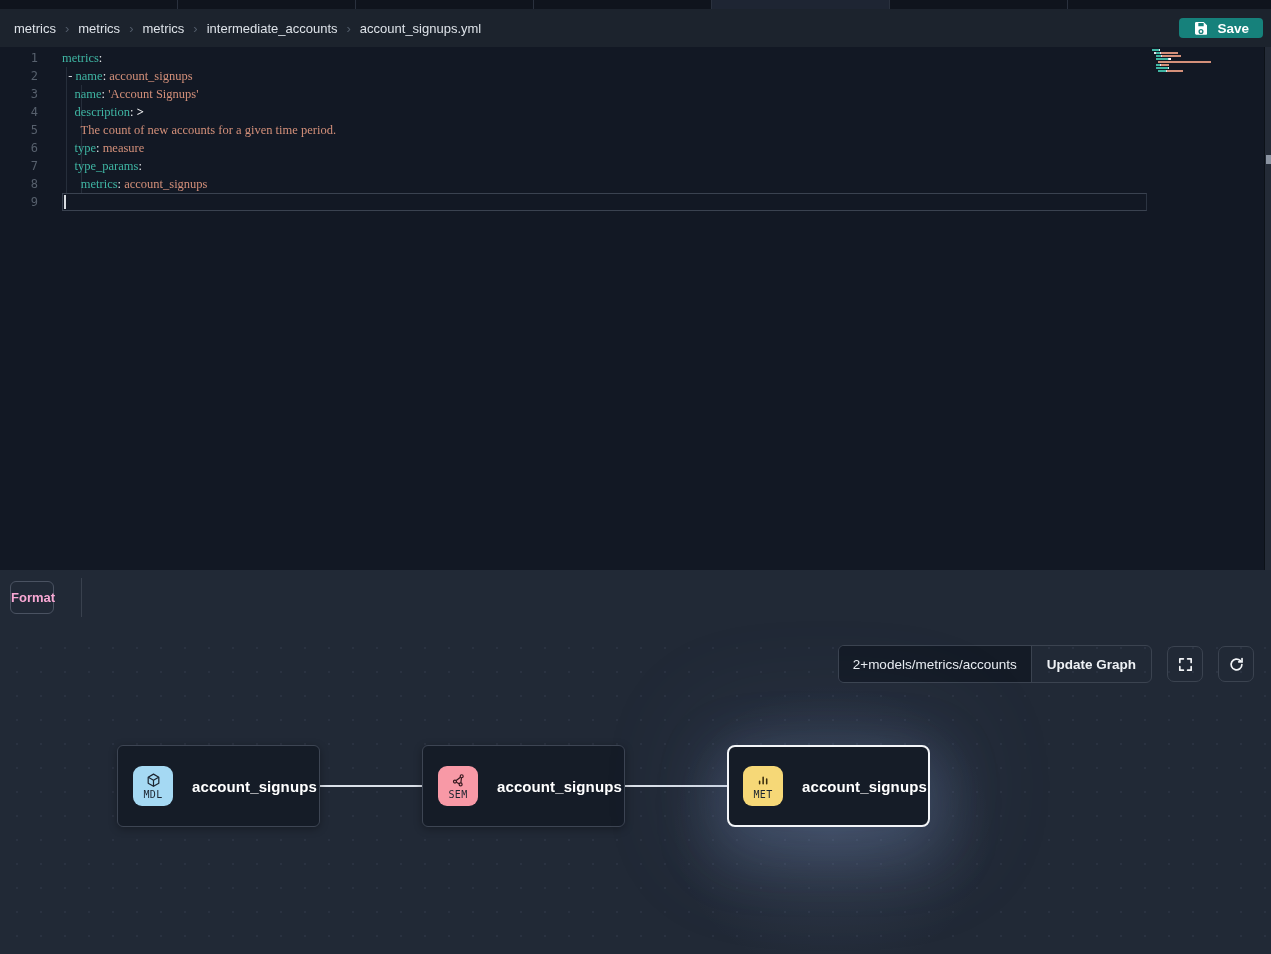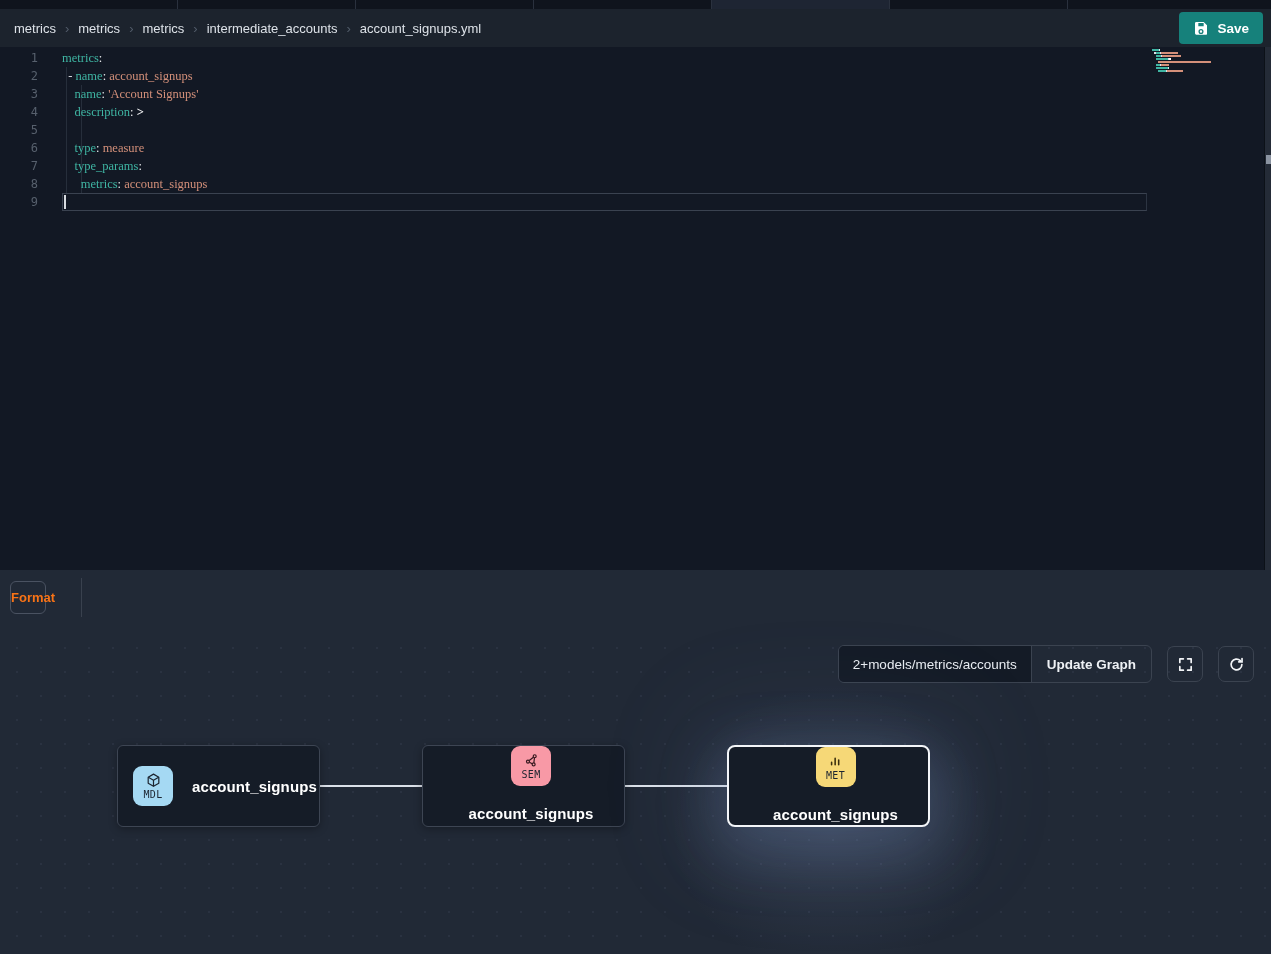--- a/index.html
+++ b/index.html
@@ -13,21 +13,21 @@
   .top-strip .seg.active { background:#1e2533; }
   .top-strip .seg:last-child { flex:1; border-right:none; }
 
   
   .crumb-bar { position:absolute; top:9px; left:0; width:100%; height:38px; background:#1c232d;
     display:flex; align-items:center; padding:0 8px 0 14px; }
   .breadcrumb { display:flex; align-items:center; gap:9px; font-size:13px; color:#dde2e8; }
   .crumb { cursor:pointer; }
   .chev { color:#525c6a; font-size:13px; }
   .save-btn { margin-left:auto; display:flex; align-items:center; gap:8px; background:#16817b;
-    color:#fff; border:none; border-radius:4px; height:32px; padding:0 14px;
+    color:#fff; border:none; border-radius:4px; height:20px; padding:0 14px;
     font-size:13.5px; font-weight:bold; font-family:inherit; cursor:pointer; }
 
   
   .editor { position:absolute; top:47px; left:0; width:100%; height:523px; background:#121824;
     font-family:"DejaVu Sans Mono", monospace; font-size:12.5px; line-height:18px; }
   .code-rows { position:absolute; top:2px; left:0; right:0; }
   .crow { display:flex; height:18px; }
   .gut { width:38px; flex:none; text-align:right; color:#57606d; font-size:12px; }
   .code { margin-left:24px; white-space:pre; color:#e8e8e8;font-family:Liberation Serif, serif; }
   .tk-k { color:#3fb5a3; }
@@ -44,22 +44,22 @@
   .minimap { position:absolute; left:1152px; top:2px; width:62px; }
   .mrow { height:2px; margin-bottom:1px; display:flex; }
   .mseg { height:2px; flex:none; }
   .scrollstrip { position:absolute; right:0; top:0; width:7px; height:523px; background:#242b37;
     border-left:1px solid #0c1118; cursor:pointer; }
   .thumb { position:absolute; top:108px; left:1px; width:5px; height:9px; background:#8a93a1; }
 
   
   .bottom-panel { position:absolute; top:570px; left:0; width:100%; height:384px; background:#212936; }
   .tabbar { position:relative; height:55px; }
-  .format-btn { position:absolute; left:10px; top:11px; height:33px; width:36px; background:transparent;
-    border:1px solid #4a5261; border-radius:6px; color:#f97316; font-size:13px; font-weight:600;
+  .format-btn { position:absolute; left:10px; top:11px; height:33px; width:44px; background:transparent;
+    border:1px solid #4a5261; border-radius:6px; color:#f9a8d4; font-size:13px; font-weight:600;
     font-family:inherit; cursor:pointer; }
   .vdiv { position:absolute; left:81px; top:8px; width:1px; height:39px; background:#39414e; }
   .tabs { position:absolute; left:95px; top:0; height:55px; display:flex; }
   .tab { padding:0 20px; height:55px; line-height:58px; font-size:13.5px; font-weight:600;
     color:#eef1f5; border-bottom:3px solid transparent; cursor:pointer; }
   .tab.active { border-bottom-color:#98a1ae; }
 
   .lineage { position:absolute; top:55px; left:0; right:0; bottom:0;
     background-image:radial-gradient(#2a3241 1px, rgba(0,0,0,0) 1.3px);
     background-size:24px 24px; background-position:5px 11px; }
@@ -76,22 +76,22 @@
   .graph { position:absolute; inset:0; }
   .halo { position:absolute; left:672px; top:60px; width:320px; height:290px; pointer-events:none;
     background:radial-gradient(closest-side, rgba(145,165,205,.13), rgba(145,165,205,0)); }
   .edge { position:absolute; top:160px; height:2px; background:#dbe1e9; }
   .e0 { left:320px; width:104px; }
   .e1 { left:625px; width:103px; }
   .node { position:absolute; top:120px; width:203px; height:82px; background:#151c27;
     border:1px solid #3d4553; border-radius:6px; display:flex; align-items:center;
     padding-left:15px; gap:19px; box-shadow:0 2px 8px rgba(0,0,0,.3); cursor:pointer; }
   .node.selected { border:2px solid #f3f5f8; border-radius:8px; padding-left:14px;
-    box-shadow:0 18px 60px 12px rgba(125,150,200,.22), 0 0 110px 30px rgba(125,150,200,.10);flex-direction:column; }
-  .n0 { left:117px; } .n1 { left:422px;flex-direction:column; } .n2 { left:727px; }
+    box-shadow:0 18px 60px 12px rgba(125,150,200,.22), 0 0 110px 30px rgba(125,150,200,.10); }
+  .n0 { left:117px; } .n1 { left:422px; } .n2 { left:727px; }
   .badge { width:40px; height:40px; border-radius:9px; flex:none; display:flex; flex-direction:column;
     align-items:center; justify-content:center; gap:0; }
   .badge .bicon { display:flex; }
   .badge .btxt { font-size:10px; font-family:"DejaVu Sans Mono", monospace; color:#1c2530; letter-spacing:.3px; }
   .nlabel { font-size:15px; font-weight:600; color:#fff; letter-spacing:.1px; }
 </style>
 </head>
 <body>
 
 <div class="screen">
@@ -145,21 +145,21 @@
         <div class="crow">
           <span class="gut">3</span>
           <span class="code"><span class="tk-w">    </span><span class="tk-k">name</span><span class="tk-p">:</span><span class="tk-s"> 'Account Signups'</span></span>
         </div>
         <div class="crow">
           <span class="gut">4</span>
           <span class="code"><span class="tk-w">    </span><span class="tk-k">description</span><span class="tk-p">:</span><span class="tk-b"> &gt;</span></span>
         </div>
         <div class="crow">
           <span class="gut">5</span>
-          <span class="code"><span class="tk-w">      </span></span>
+          <span class="code"><span class="tk-w">      </span><span class="tk-s">The count of new accounts for a given time period.</span></span>
         </div>
         <div class="crow">
           <span class="gut">6</span>
           <span class="code"><span class="tk-w">    </span><span class="tk-k">type</span><span class="tk-p">:</span><span class="tk-s"> measure</span></span>
         </div>
         <div class="crow">
           <span class="gut">7</span>
           <span class="code"><span class="tk-w">    </span><span class="tk-k">type_params</span><span class="tk-p">:</span></span>
         </div>
         <div class="crow">

